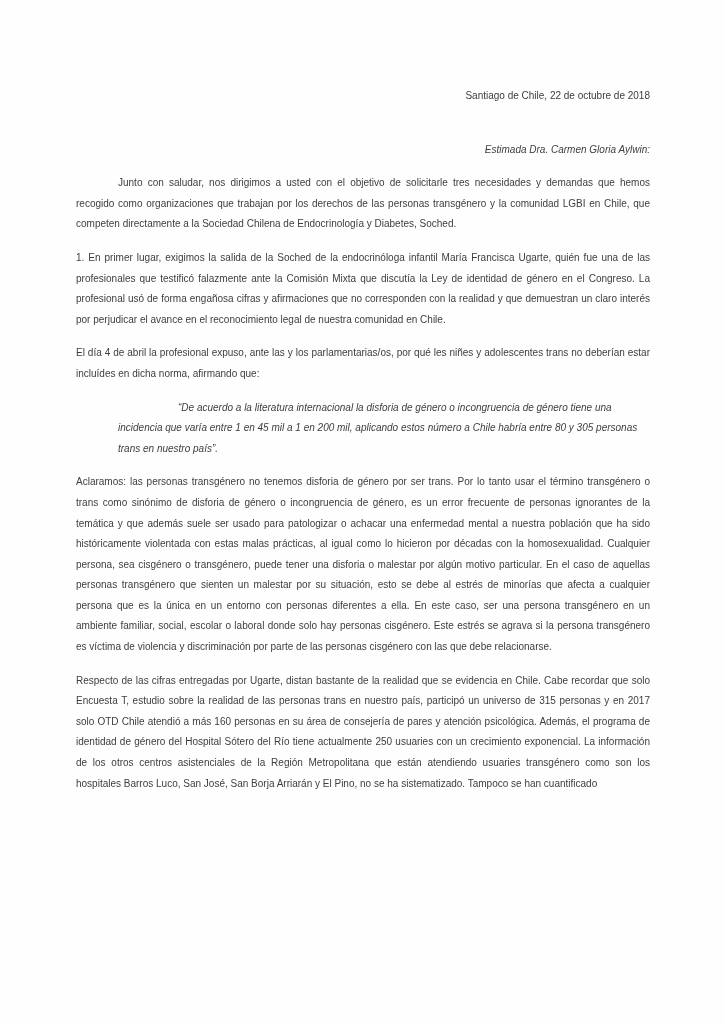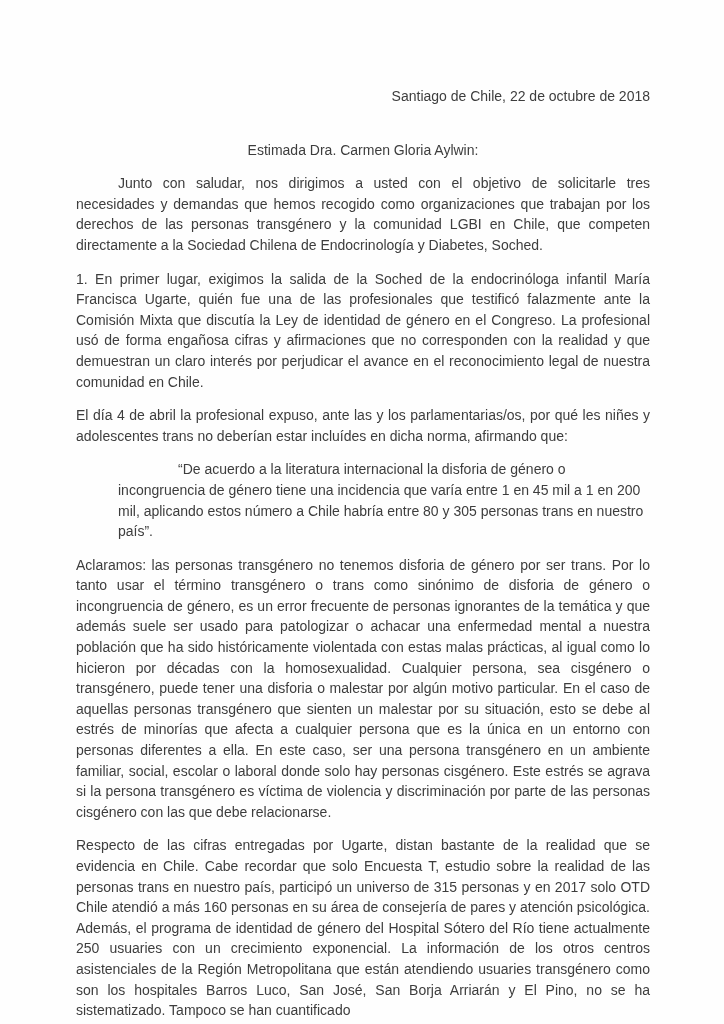--- a/index.html
+++ b/index.html
@@ -11,40 +11,42 @@
   .page {
     position: relative;
     box-sizing: border-box;
     width: 724px;
     height: 1024px;
     margin: 0;
     padding: 86px 74px 40px 76px;
     background: #fefefe;
     color: #3d3d3d;
     font-family: "Liberation Sans", sans-serif;
-    font-size: 14px;
+    font-size: 10px;
     line-height: 20.6px;
     overflow: hidden;
   }
   .dateline {
     margin: 0;
     text-align: right;
   }
   .salutation {
     margin: 33px 0 0 0;
-    text-align: center;
+    text-align: right;
+    font-style: italic;
   }
   .para {
     margin: 13px 0 0 0;
     text-align: justify;
   }
   .para.first-indent {
     text-indent: 42px;
   }
   .para.quote {
+    font-style: italic;
     margin-left: 42px;
     text-indent: 60px;
     text-align: left;
   }
 </style>
 </head>
 <body>
 
 <div class="page">
 

